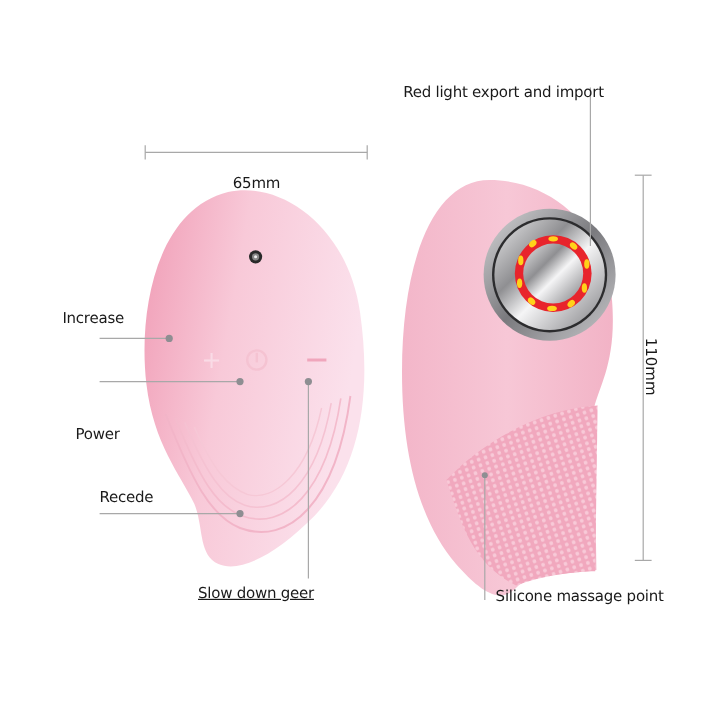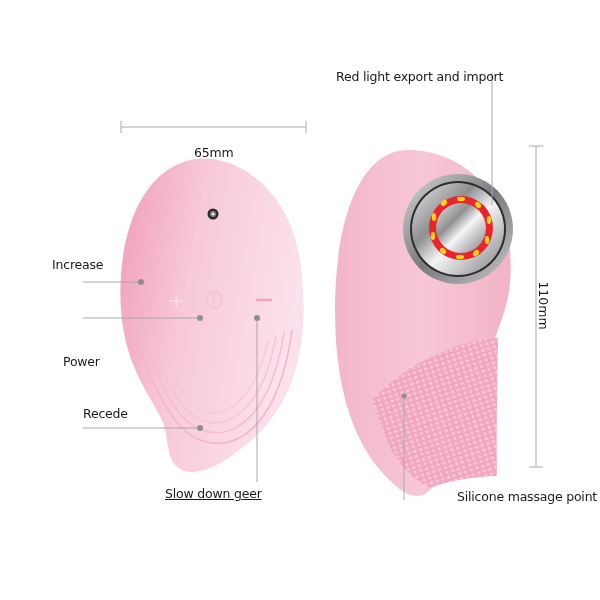--- a/index.html
+++ b/index.html
@@ -106,13 +106,13 @@
 </svg>
 
 <div class="label" style="left:194px; top:101px;margin-top:44px;">65mm</div>
 <div class="vtext" style="left:519px; top:298px;">110mm</div>
 
 <div class="label" style="left:320px; top:69px;margin-left:16px;">Red light export and import</div>
 <div class="label" style="left:52px; top:257px;">Increase</div>
 <div class="label" style="left:63px; top:330px;margin-top:24px;">Power</div>
 <div class="label" style="left:64px; top:406px;margin-left:19px;">Recede</div>
 <div class="label" style="left:165px; top:486px;text-decoration:underline;">Slow down geer</div>
-<div class="label" style="left:413px; top:489px;margin-left:44px;">Silicone massage point</div>
+<div class="label" style="left:413px; top:489px;">Silicone massage point</div>
 
 </body></html>

